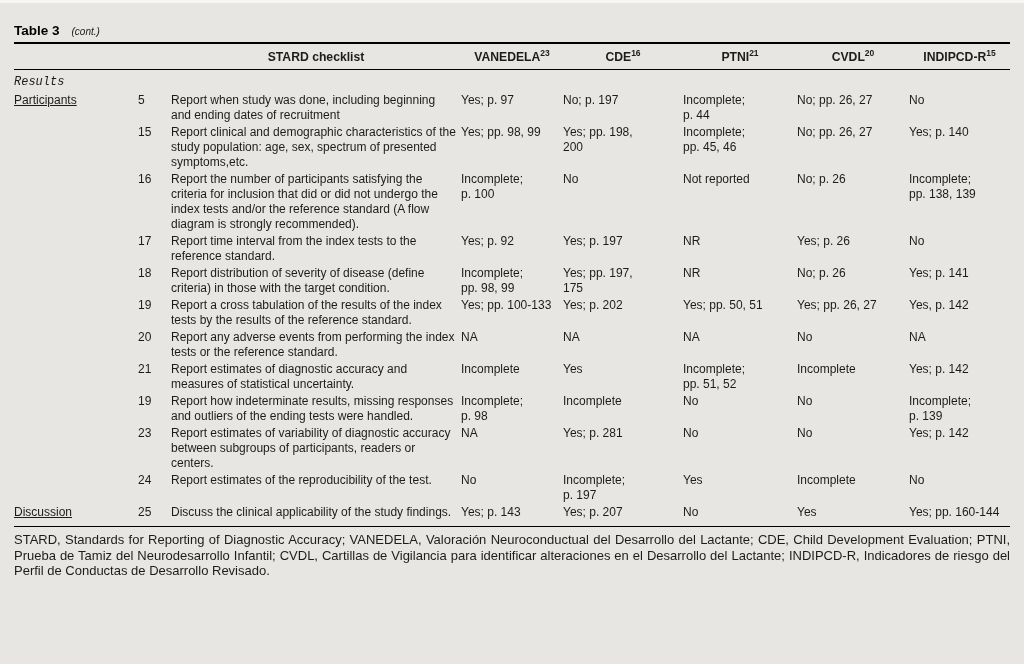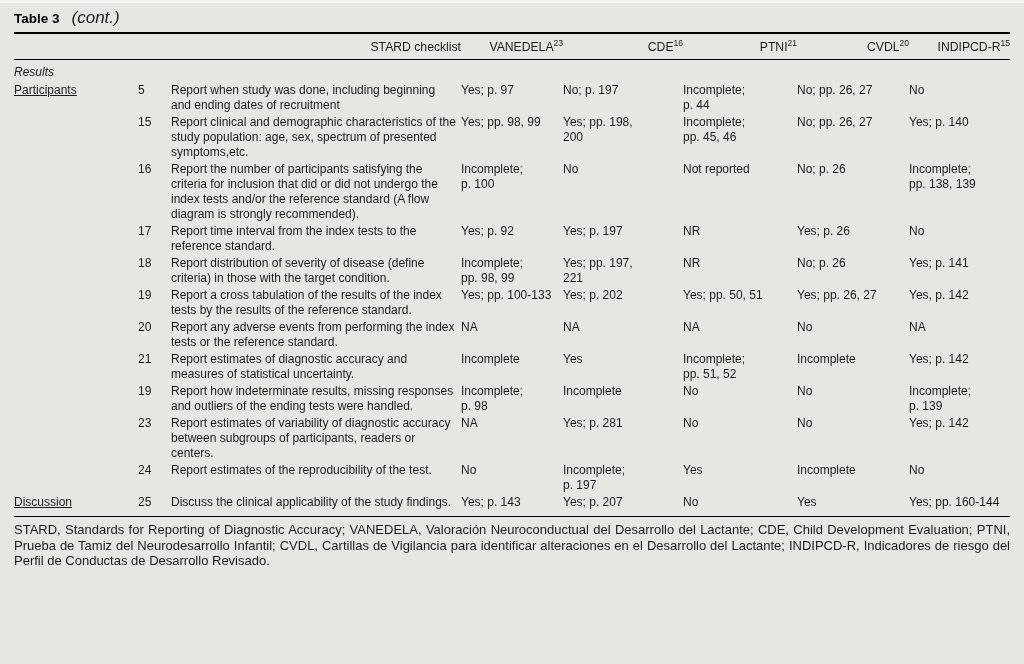--- a/index.html
+++ b/index.html
@@ -4,31 +4,31 @@
 <style>
   html, body { margin: 0; padding: 0; background: #fbfbfa; }
   .card {
     width: 1024px; height: 664px; box-sizing: border-box;
     background: #e7e6e3; padding: 0 14px; overflow: hidden;
     font-family: "Liberation Sans", "DejaVu Sans", sans-serif;
     color: #1c1c1c; border-top: 3px solid #f6f6f4;
   }
   .title-bar {
     display: flex; align-items: baseline; gap: 12px;
-    padding: 5px 0 4px; border-bottom: 2px solid #000;
+    padding: 20px 0 4px; border-bottom: 2px solid #000;
   }
   .title-bold { font-size: 13.5px; font-weight: bold; color: #000; }
-  .title-italic { font-size: 17px; font-style: italic; }
+  .title-italic { font-size: 10px; font-style: italic; }
   table.main { border-collapse: collapse; table-layout: fixed; width: 996px; font-size: 12px; }
   thead th {
-    font-weight: 400; text-align: right; font-size: 12.2px;
+    font-weight: 700; text-align: center; font-size: 12.2px;
     padding: 6px 0 5px; border-bottom: 1.5px solid #000;
   }
   thead th sup { font-size: 8.5px; vertical-align: super; line-height: 0; }
-  tr.results-row td { font-style: italic; padding: 5px 0 2px; }
+  tr.results-row td { font-style: italic; padding: 5px 0 2px; font-family: Liberation Mono, monospace; }
   tbody td {
     vertical-align: top; padding: 1px 10px 1px 0;
     line-height: 15px; white-space: pre-line;
   }
   td.c-section { white-space: normal; text-decoration: underline; }
   td.c-item { white-space: normal; padding-right: 4px; }
   .footnotes {
     margin-top: 5px; border-top: 1.5px solid #000; padding-top: 5px;
     font-size: 13px; line-height: 15.5px; text-align: justify;
   }
@@ -121,21 +121,21 @@
     <td class="c-ind">No</td>
   </tr>
 
   <tr>
     <td class="c-section"></td>
     <td class="c-num">18</td>
     <td class="c-item">Report distribution of severity of disease (define criteria) in those with the target condition.</td>
     <td class="c-van">Incomplete;
 pp. 98, 99</td>
     <td class="c-cde">Yes; pp. 197,
-221</td>
+175</td>
     <td class="c-ptni">NR</td>
     <td class="c-cvdl">No; p. 26</td>
     <td class="c-ind">Yes; p. 141</td>
   </tr>
 
   <tr>
     <td class="c-section"></td>
     <td class="c-num">19</td>
     <td class="c-item">Report a cross tabulation of the results of the index tests by the results of the reference standard.</td>
     <td class="c-van">Yes; pp. 100-133</td>

